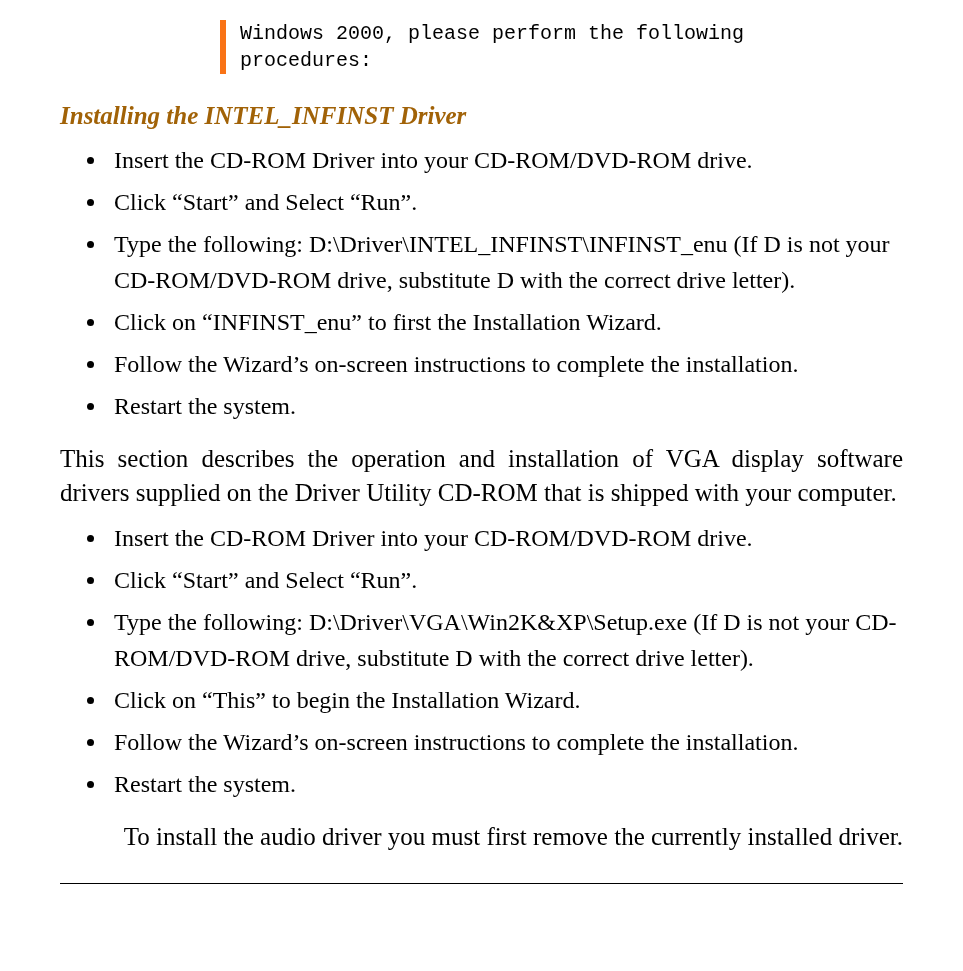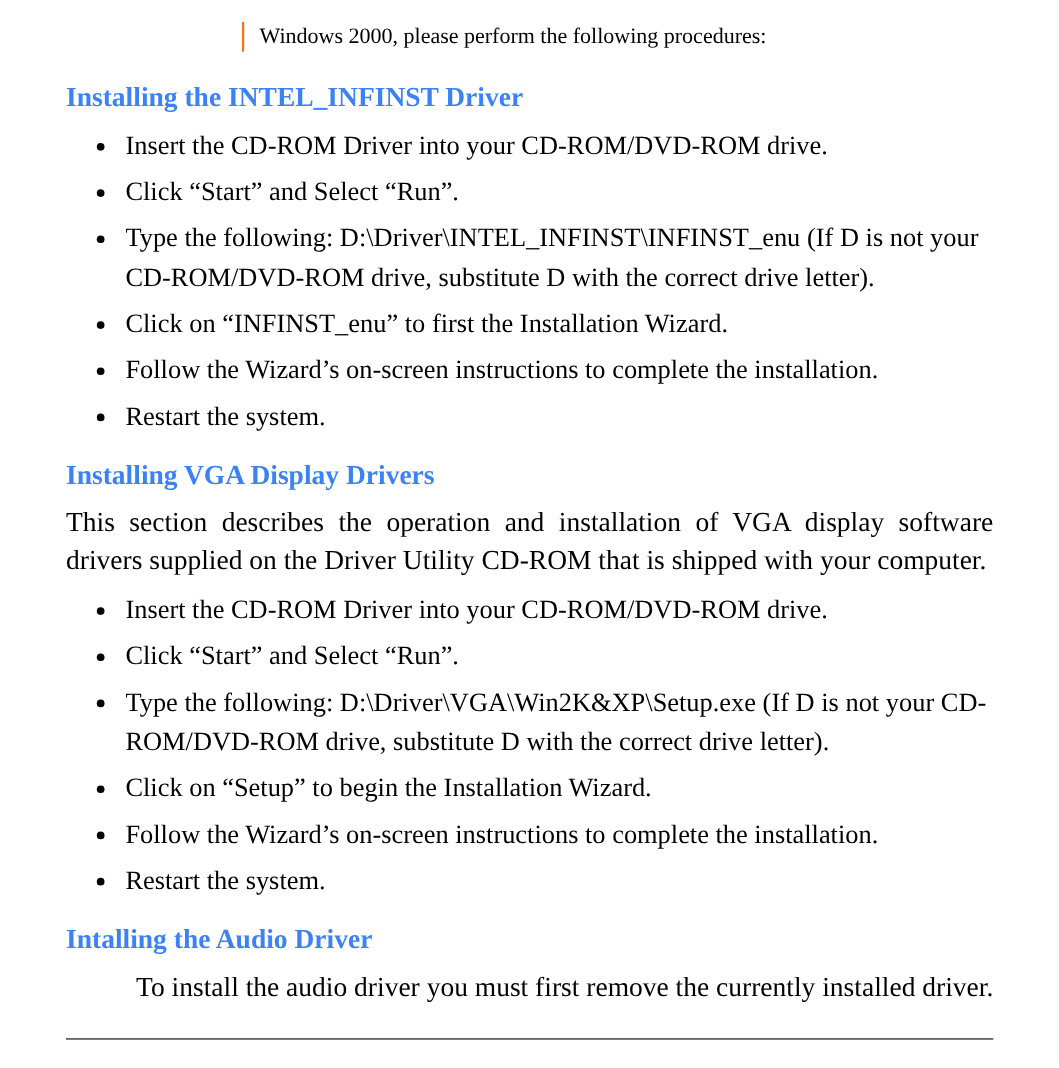--- a/index.html
+++ b/index.html
@@ -9,35 +9,36 @@
     font-family: "Times New Roman", Times, serif;
     width: 963px;
   }
   .page {
     padding: 20px 60px 20px 60px;
     box-sizing: border-box;
   }
   .note-block {
     margin-left: 160px;
     margin-right: 40px;
-    border-left: 2px solid #f97316;
+    border-left: 6px solid #f97316;
     padding-left: 14px;
-    font-family: Liberation Serif, serif;
+    font-family: Liberation Mono, monospace;
     font-size: 20px;
     line-height: 1.35;
     margin-bottom: 28px;
   }
   .note-block p {
     margin: 0 0 18px 0;
   }
   .note-block p:last-child {
     margin-bottom: 0;
   }
   h2.section-heading {
-    color: #3b82f6;
+    color: #a16207;
+    font-style: italic;
     font-weight: bold;
     font-size: 25px;
     margin: 22px 0 12px 0;
     font-family: "Times New Roman", Times, serif;
   }
   ul.bullets {
     margin: 8px 0 18px 0;
     padding-left: 48px;
     font-size: 24px;
     line-height: 1.5;
@@ -70,31 +71,29 @@
   <h2 class="section-heading">Installing the INTEL_INFINST Driver</h2>
   <ul class="bullets">
     <li>Insert the CD-ROM Driver into your CD-ROM/DVD-ROM drive.</li>
     <li>Click “Start” and Select “Run”.</li>
     <li>Type the following: D:\Driver\INTEL_INFINST\INFINST_enu (If D is not your CD-ROM/DVD-ROM drive, substitute D with the correct drive letter).</li>
     <li>Click on “INFINST_enu” to first the Installation Wizard.</li>
     <li>Follow the Wizard’s on-screen instructions to complete the installation.</li>
     <li>Restart the system.</li>
   </ul>
 
-  <h2 class="section-heading">Installing VGA Display Drivers</h2>
   <p class="body-text">This section describes the operation and installation of VGA display software drivers supplied on the Driver Utility CD-ROM that is shipped with your computer.</p>
   <ul class="bullets">
     <li>Insert the CD-ROM Driver into your CD-ROM/DVD-ROM drive.</li>
     <li>Click “Start” and Select “Run”.</li>
     <li>Type the following: D:\Driver\VGA\Win2K&amp;XP\Setup.exe (If D is not your CD-ROM/DVD-ROM drive, substitute D with the correct drive letter).</li>
-    <li>Click on “Setup” to begin the Installation Wizard.</li>
+    <li>Click on “This” to begin the Installation Wizard.</li>
     <li>Follow the Wizard’s on-screen instructions to complete the installation.</li>
     <li>Restart the system.</li>
   </ul>
 
-  <h2 class="section-heading">Intalling the Audio Driver</h2>
   <p class="body-text" style="text-align:right;">To install the audio driver you must first remove the currently installed driver.</p>
 
   <div class="footer-rule">
     
   </div>
 
 </div>
 
 </body></html>

